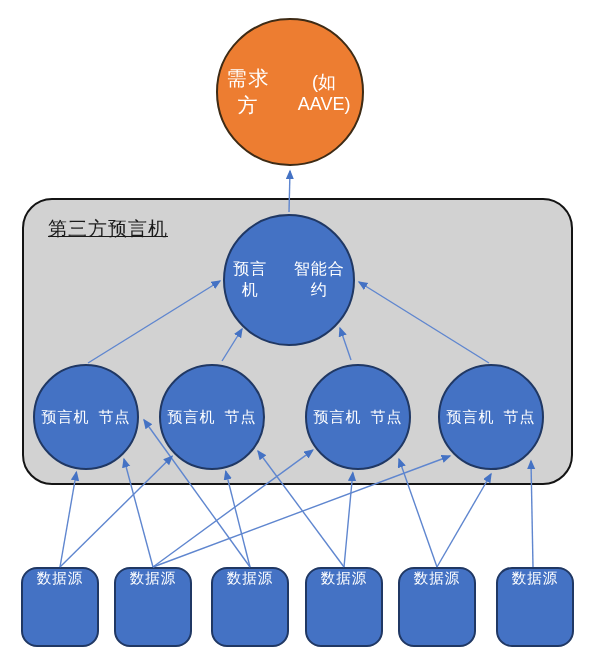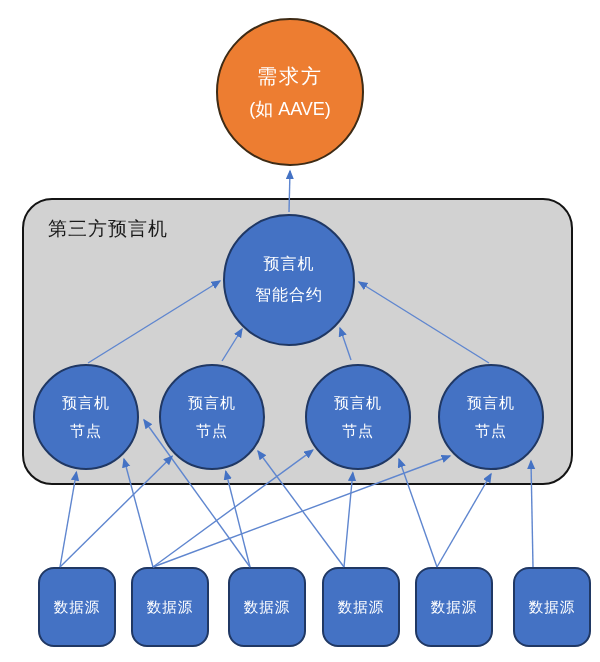--- a/index.html
+++ b/index.html
@@ -20,27 +20,28 @@
     border-radius: 30px;
     box-sizing: border-box;
   }
   .gray-box-label {
     position: absolute;
     left: 24px; top: 16px;
     font-size: 19px;
     letter-spacing: 1px;
     color: var(--box-label-color, #1a1a1a);
     white-space: nowrap;
+    text-decoration: underline;
   }
   .circle {
     position: absolute;
     border-radius: 50%;
     box-sizing: border-box;
     display: flex;
-    flex-direction: column;
+    flex-direction: row;
     align-items: center;
     justify-content: center;
     text-align: center;
     color: var(--text-color, #fff);
   }
   .demand {
     left: 216px; top: 18px;
     width: 148px; height: 148px;
     background: var(--demand-fill, #ED7D31);
     border: 2px solid var(--demand-border, #3E2B15);
@@ -72,26 +73,24 @@
   .node-4 { left: 438px; }
   .ds-box {
     position: absolute;
     top: 567px;
     width: 78px; height: 80px;
     background: var(--blue-fill, #4472C4);
     border: 2.5px solid var(--blue-border, #203864);
     border-radius: 16px;
     box-sizing: border-box;
     display: flex;
-    align-items: center;
     justify-content: center;
     color: var(--text-color, #fff);
     font-size: 14.5px;
     letter-spacing: 1px;
-    margin-left: 17px;
   }
   .ds-1 { left: 21px; }
   .ds-2 { left: 114px; }
   .ds-3 { left: 211px; }
   .ds-4 { left: 305px; }
   .ds-5 { left: 398px; }
   .ds-6 { left: 496px; }
   #edges-svg {
     position: absolute;
     left: 0; top: 0;

